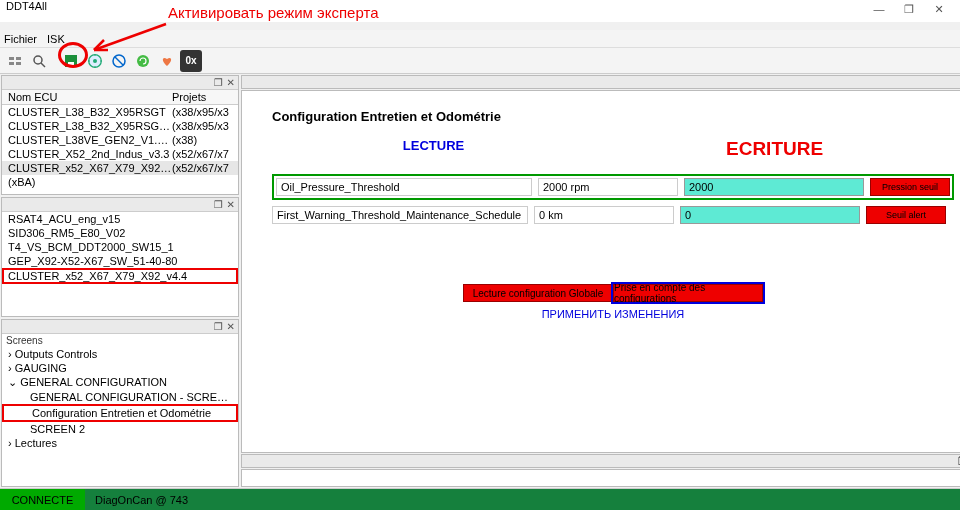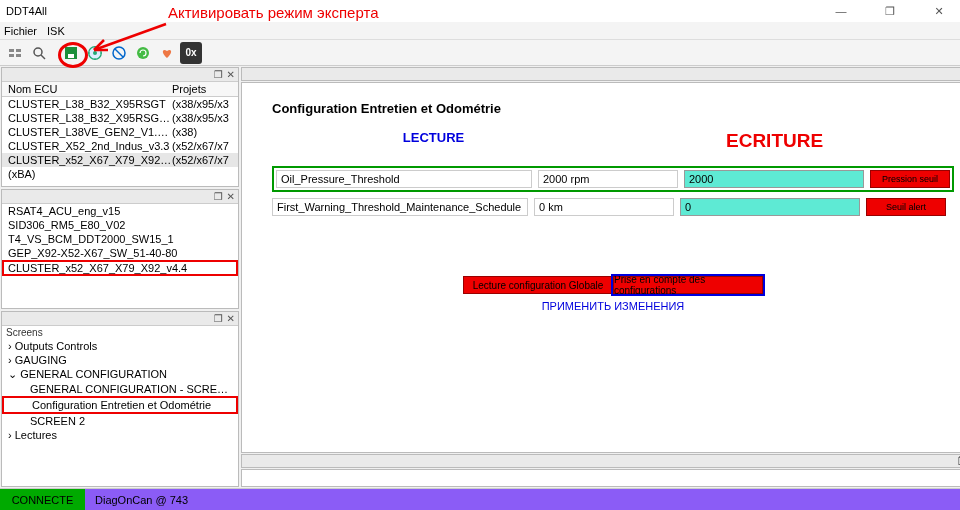--- a/index.html
+++ b/index.html
@@ -1,20 +1,20 @@
 <!DOCTYPE html>
 <html><head>
 <meta charset="utf-8">
 <style>
 * { box-sizing: border-box; margin: 0; padding: 0; font-family: "Segoe UI", Tahoma, sans-serif; font-size: 11px; }
 body { width: 960px; height: 510px; background: #f0f0f0; display: flex; flex-direction: column; position: relative; }
-.titlebar { height: 22px; background: #fff; display: flex; align-items: center; padding: 0 6px; gap: 19px; }
+.titlebar { height: 22px; background: #fff; display: flex; padding: 0 6px; }
 .titlebar .title { flex: 1; color: #000; }
 .titlebar .btn { width: 30px; height: 18px; display: flex; align-items: center; justify-content: center; color: #555; }
-.menubar { height: 18px; background: #f4f4f4; border-bottom: 1px solid #ddd; display: flex; align-items: center; padding: 0 4px; gap: 10px; }
+.menubar { height: 18px; background: #f4f4f4; border-bottom: 1px solid #ddd; display: flex; align-items: center; padding: 0 4px; gap: 10px; margin-top: 8px; }
 .toolbar { height: 26px; background: #f4f4f4; border-bottom: 1px solid #ccc; display: flex; align-items: center; padding: 0 4px; gap: 2px; }
 .tool { width: 22px; height: 22px; border: 1px solid transparent; border-radius: 3px; display: flex; align-items: center; justify-content: center; font-size: 13px; }
 .main { flex: 1; display: flex; overflow: hidden; }
 .left { width: 240px; display: flex; flex-direction: column; gap: 0; }
 .pane { border: 1px solid #bbb; background: #fff; margin: 1px; display: flex; flex-direction: column; }
 .pane-hdr { height: 14px; background: #eaeaea; border-bottom: 1px solid #ccc; display: flex; align-items: center; justify-content: flex-end; padding: 0 3px; gap: 4px; font-size: 9px; }
 .pane-hdr .x { font-size: 10px; color: #555; }
 .list { overflow: auto; }
 .row { display: flex; padding: 1px 6px; white-space: nowrap; }
 .row.sel { background: #e6e6e6; }
@@ -36,21 +36,21 @@
 .prow.hl { border: 2px solid #090; padding: 2px; }
 .plabel { width: 256px; padding: 2px 4px; border: 1px solid #ccc; background: #fff; }
 .pread { width: 140px; padding: 2px 4px; border: 1px solid #ccc; background: #fff; }
 .pwrite { width: 180px; padding: 2px 4px; border: 1px solid #999; background: #5eead4; }
 .pbtn { width: 80px; height: 18px; background: #e00; color: #000; font-size: 9px; display: flex; align-items: center; justify-content: center; border: 1px solid #900; }
 .actions { display: flex; justify-content: center; gap: 0; margin-top: 60px; }
 .abtn { width: 150px; height: 18px; background: #e00; color: #000; font-size: 10px; display: flex; align-items: center; justify-content: center; border: 1px solid #900; }
 .abtn.hl { outline: 2px solid #00d; }
 .apply-note { text-align: center; color: #00d; font-size: 11px; margin-top: 6px; }
 .right-strip { border: 1px solid #bbb; margin: 0 1px 1px 1px; height: 14px; background: #eaeaea; display: flex; align-items: center; justify-content: flex-end; padding: 0 3px; gap: 4px; font-size: 9px; }
-.statusbar { height: 22px; background: #8b5cf6; border-top: 1px solid #ccc; display: flex; align-items: center; gap: 4px; }
+.statusbar { height: 22px; background: #15803d; border-top: 1px solid #ccc; display: flex; align-items: center; gap: 4px; }
 .connecte { width: 85px; height: 100%; background: #0a0; color: #000; display: flex; align-items: center; justify-content: center; }
 .sb-text { padding: 0 6px; }
 .refresh { margin-left: 280px; display: flex; align-items: center; gap: 4px; }
 .refresh input { width: 36px; height: 17px; font-size: 10px; text-align: center; border: 1px solid #aaa; }
 .anno-circle { position: absolute; width: 30px; height: 26px; border: 3px solid #e00; border-radius: 50%; top: 42px; left: 58px; pointer-events: none; z-index: 50; }
 .anno-text { position: absolute; top: 4px; left: 168px; color: #e00; font-size: 15px; z-index: 50; }
 .anno-arrow { position: absolute; top: 22px; left: 88px; z-index: 50; }
 .pane-title { font-size: 10px; padding: 1px 4px; color: #333; }
 svg.ic { width: 16px; height: 16px; }
 </style>

